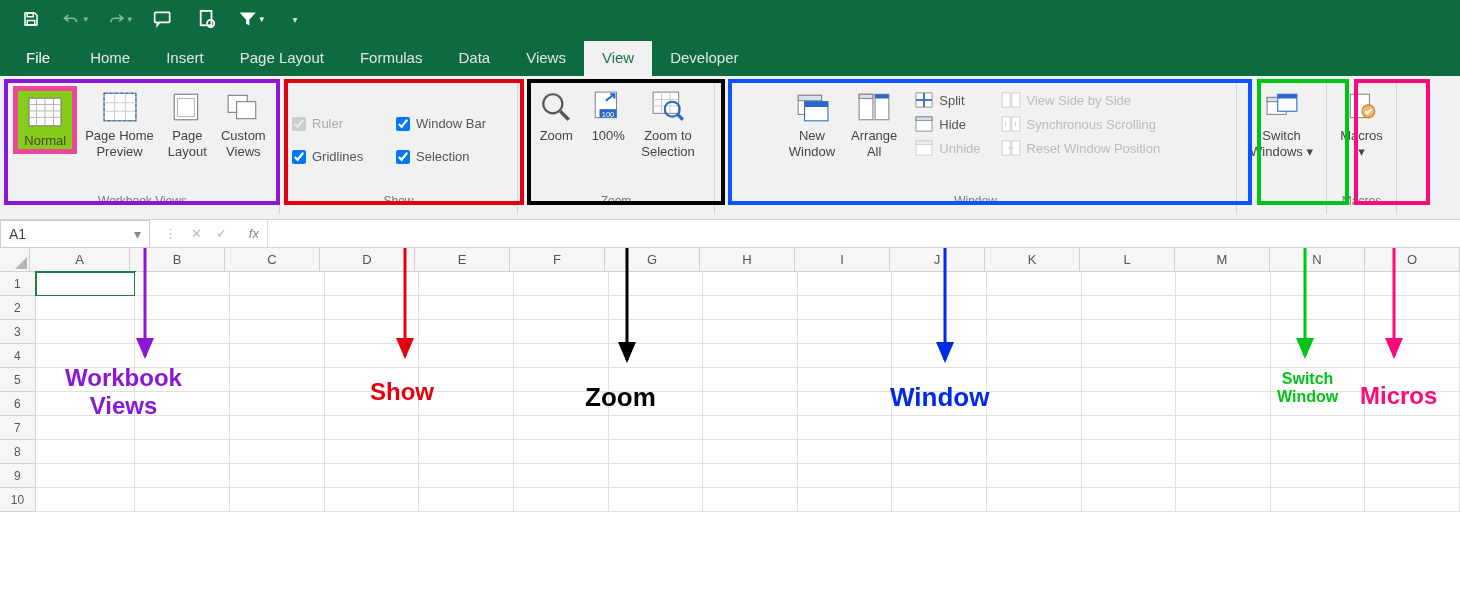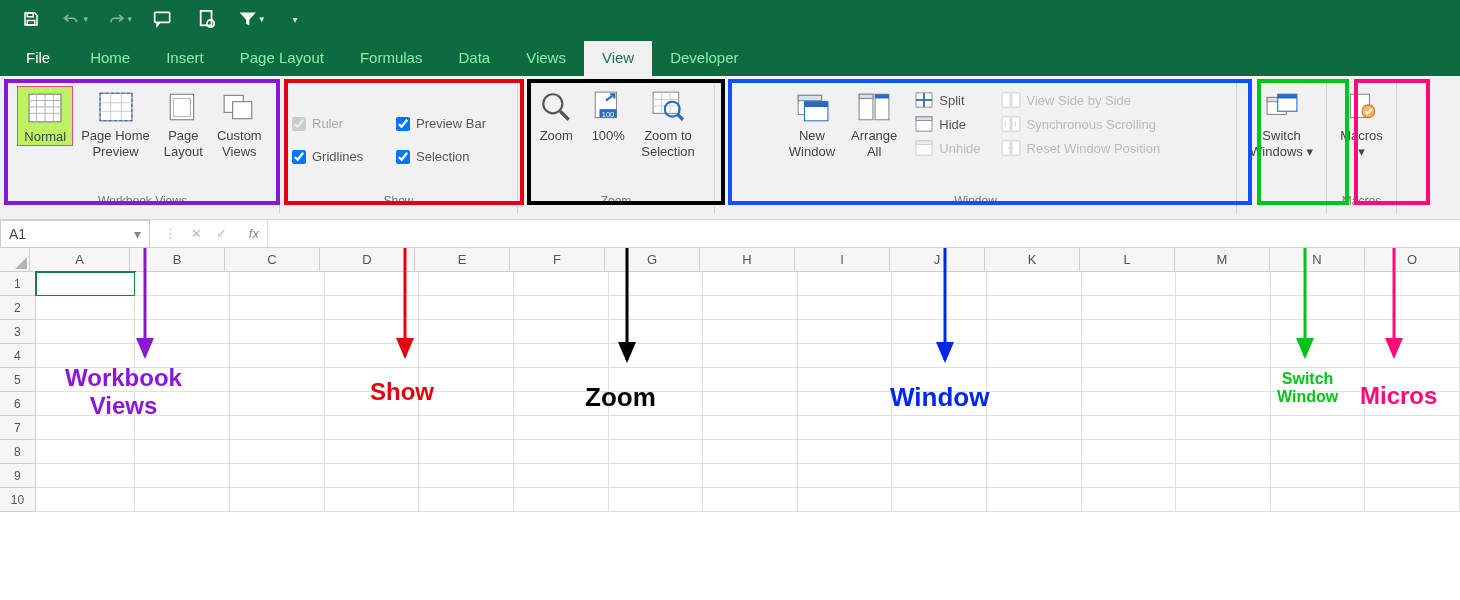--- a/index.html
+++ b/index.html
@@ -1,32 +1,32 @@
 <!DOCTYPE html>
 <html><head>
 <meta charset="utf-8">
 <style>
 *{box-sizing:border-box;margin:0;padding:0;font-family:"Segoe UI",Arial,sans-serif;}
 body{width:1460px;height:600px;background:#fff;font-size:13px;color:#444;overflow:hidden;}
 .qat{height:38px;background:#0d6b3f;display:flex;align-items:center;padding:0 18px;gap:18px;}
 .qat .qi{width:26px;height:26px;display:flex;align-items:center;justify-content:center;color:#fff;}
 .tabs{height:38px;background:#0d6b3f;display:flex;align-items:flex-end;padding:0 10px 0 4px;position:relative;}
 .tabs .filetab{background:#0d6b3f;color:#fff;padding:8px 22px 10px 22px;cursor:pointer;font-size:15px;}
-.tabs .tab{color:#86efac;padding:8px 18px 10px 18px;cursor:pointer;font-size:15px;}
+.tabs .tab{color:#e5e5e5;padding:8px 18px 10px 18px;cursor:pointer;font-size:15px;}
 .tabs .tab.active{background:#f1f1f1;color:#217346;}
 .tabs .tell{color:#d6ede0;margin-left:20px;display:flex;align-items:center;gap:6px;padding-bottom:10px;font-size:15px;}
 .ribbon{height:144px;background:#f1f1f1;border-bottom:1px solid #d4d4d4;display:flex;align-items:flex-start;padding:6px 6px 0 6px;position:relative;}
 .group{height:132px;display:flex;flex-direction:column;justify-content:space-between;align-items:center;border-right:1px solid #d4d4d4;}
 .group:last-child{border-right:none;}
 .group .glabel{color:#777;font-size:12px;padding:0 0 6px 0;}
 .gbody{flex:1;display:flex;align-items:flex-start;padding:4px 6px;gap:2px;}
 .bigbtn{display:flex;flex-direction:column;align-items:center;justify-content:flex-start;padding:4px 6px 0 6px;cursor:pointer;color:#444;min-width:50px;}
 .bigbtn .ico{width:34px;height:34px;margin-bottom:4px;}
 .bigbtn .lbl{text-align:center;font-size:13px;line-height:16px;}
-.bigbtn.selected{background:#bef264;border:1px solid #ec4899;}
+.bigbtn.selected{background:#84cc16;border:5px solid #ec4899;}
 .chk{display:flex;align-items:center;gap:6px;padding:4px 6px;color:#555;}
 .chk input{width:14px;height:14px;}
 .chk.dis{color:#aaa;}
 .smallbtn{display:flex;align-items:center;gap:6px;padding:4px 8px;color:#555;cursor:pointer;font-size:13px;}
 .smallbtn.dis{color:#bbb;}
 .hlbox{position:absolute;border:4px solid;pointer-events:none;}
 .fbar{height:28px;border-bottom:1px solid #d4d4d4;display:flex;align-items:center;}
 .namebox{width:150px;height:28px;border:1px solid #ccc;background:#fff;display:flex;align-items:center;padding:0 8px;font-size:14px;}
 .namebox .dd{color:#888;margin-left:auto;}
 .fxtools{display:flex;align-items:center;gap:14px;padding:0 14px;color:#bbb;}
@@ -154,21 +154,21 @@
 
   <div class="group" style="width:238px">
     <div class="gbody" style="flex-direction:column;align-items:stretch;justify-content:center;width:100%;gap:10px;padding-top:8px">
       <div style="display:flex;gap:8px">
         <label class="chk dis" style="width:96px">
             <input type="checkbox" checked="" disabled="" style="">
             <span>Ruler</span>
           </label>
         <label class="chk">
             <input type="checkbox" checked="" style="">
-            <span>Preview Bar</span>
+            <span>Window Bar</span>
           </label>
       </div>
       <div style="display:flex;gap:8px">
         <label class="chk" style="width:96px">
             <input type="checkbox" checked="" style="">
             <span>Gridlines</span>
           </label>
         <label class="chk">
             <input type="checkbox" checked="" style="">
             <span>Selection</span>

